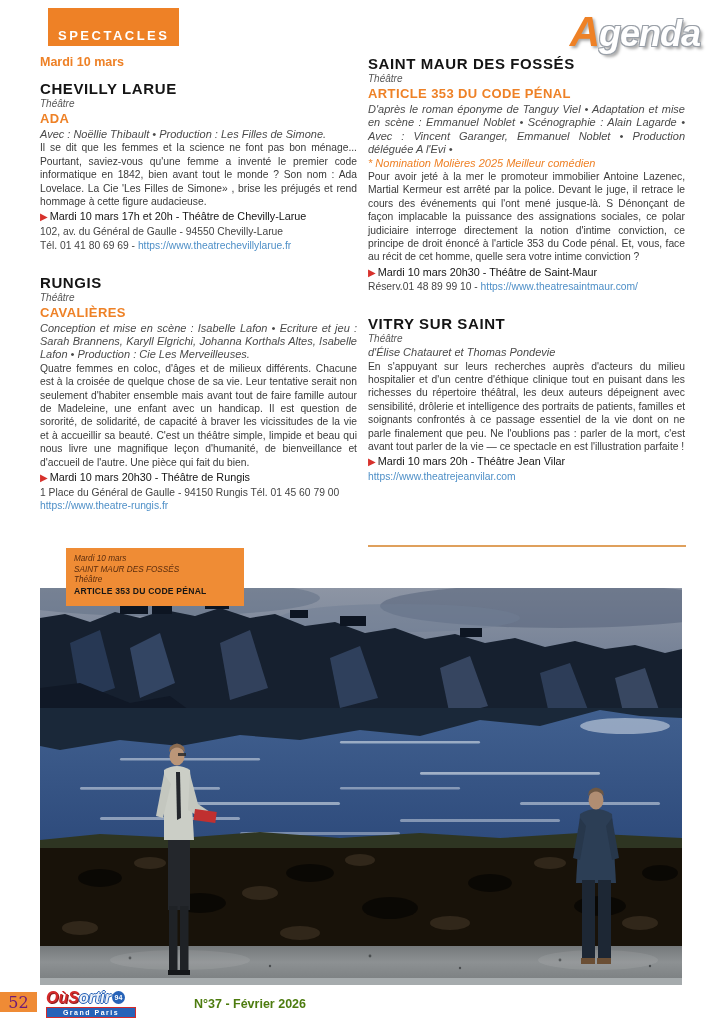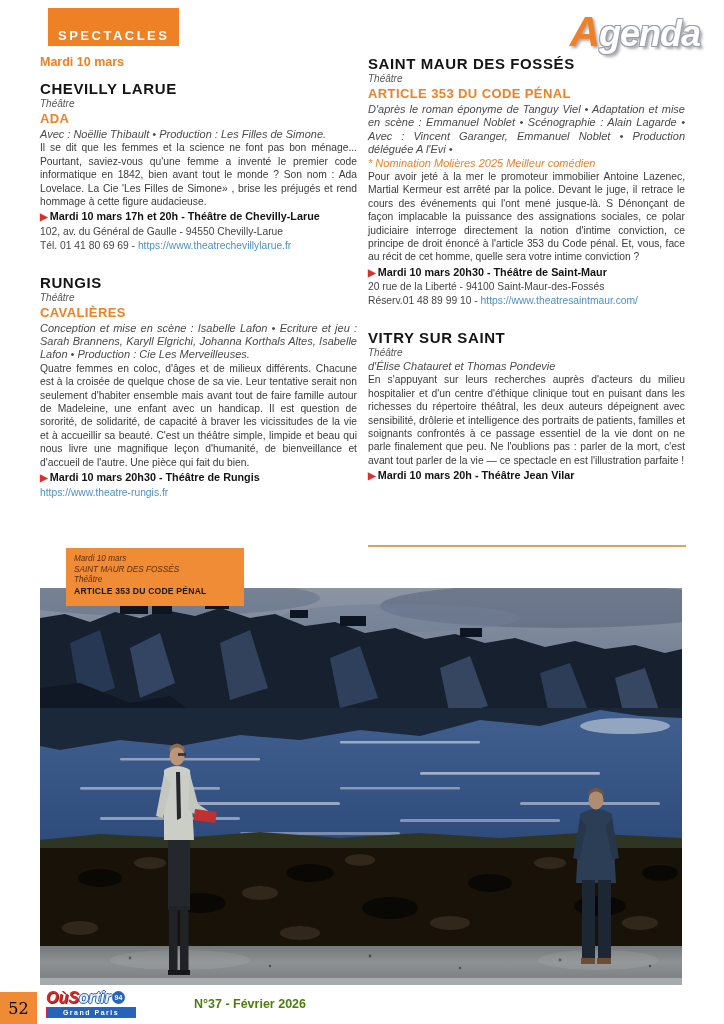--- a/index.html
+++ b/index.html
@@ -27,38 +27,38 @@
   .col-left{left:40px;}
   .col-right{left:368px;}
   .date-header{color:#EE8126;font-weight:bold;font-size:12.5px;margin:0 0 11px 0;}
   .event{margin:0 0 21px 0;}
   .city{font-size:15px;font-weight:bold;color:#141414;letter-spacing:.6px;margin:0 0 1px 0;line-height:17px;}
   .genre{font-style:italic;font-size:10px;color:#555;margin:0 0 1px 0;line-height:12px;}
   .title{font-size:13px;font-weight:bold;color:#EE8126;letter-spacing:.4px;margin:0 0 2px 0;line-height:15px;}
   .credits{font-style:italic;font-size:11px;line-height:13.4px;color:#4a4a4a;margin:0;text-align:justify;}
   .note{font-style:italic;font-size:11px;line-height:13.4px;color:#EE8126;margin:0;}
   .body{font-size:10.3px;line-height:13.4px;margin:0 0 2px 0;text-align:justify;color:#3a3a3a;}
-  .schedule{font-size:10.8px;font-weight:bold;color:#141414;margin:2px 0 1px 0;line-height:13.5px;}
+  .schedule{font-size:10.8px;font-weight:normal;color:#141414;margin:2px 0 1px 0;line-height:13.5px;}
   .arrow{color:#D7312C;font-size:10px;margin-right:2px;}
   .address{font-size:10.3px;line-height:13.8px;color:#444;margin:0;}
   .link{color:#4E8FC7;text-decoration:none;}
   .divider-right{position:absolute;left:368px;top:545px;width:318px;height:2px;background:#DFA05C;}
   
   .caption-box{
     position:absolute;left:66px;top:548px;width:162px;height:47px;background:#EF8C35;
     padding:6px 8px 5px;z-index:3;
   }
   .caption-box .cap-line{font-style:italic;font-size:8.2px;line-height:10.5px;color:#5b2d0e;}
   .caption-box .cap-title{font-size:8.6px;font-weight:bold;color:#161616;line-height:11px;letter-spacing:.2px;}
   
   .photo{position:absolute;left:40px;top:588px;width:642px;height:397px;z-index:1;}
   
   .page-num{
-    position:absolute;left:0;top:992px;width:37px;height:32px;background:#EF8B35;
-    color:#000000;font-family:"DejaVu Serif", serif;font-size:16px;
+    position:absolute;left:0;top:992px;width:37px;height:20px;background:#EF8B35;
+    color:#701a75;font-family:"DejaVu Serif", serif;font-size:16px;
     display:flex;align-items:center;justify-content:center;
   }
   .footer-logo{position:absolute;left:46px;top:990px;width:100px;}
   .footer-logo .logo-main{font-weight:bold;font-style:italic;font-size:16px;line-height:16px;white-space:nowrap;}
   .footer-logo .lm-red{color:#D42A2A;text-shadow:1px 1px 0 #8c1d1d;}
   .footer-logo .lm-white{color:#eef2f8;text-shadow:-1px 0 0 #2763B8,1px 0 0 #2763B8,0 -1px 0 #2763B8,0 1px 0 #2763B8;}
   .footer-logo .lm-badge{
     display:inline-block;background:#2763B8;color:#fff;font-size:7px;font-style:normal;
     width:13px;height:13px;line-height:13px;border-radius:50%;text-align:center;vertical-align:3px;margin-left:1px;
   }
@@ -92,43 +92,44 @@
       <p class="address"><span>Tél. 01 41 80 69 69 - </span><a href="#" class="link">https://www.theatrechevillylarue.fr</a></p>
     </section>
 
     <section class="event">
       <h2 class="city">RUNGIS</h2>
       <div class="genre">Théâtre</div>
       <h3 class="title">CAVALIÈRES</h3>
       <p class="credits">Conception et mise en scène : Isabelle Lafon • Ecriture et jeu : Sarah Brannens, Karyll Elgrichi, Johanna Korthals Altes, Isabelle Lafon • Production : Cie Les Merveilleuses.</p>
       <p class="body">Quatre femmes en coloc, d'âges et de milieux différents. Chacune est à la croisée de quelque chose de sa vie. Leur tentative serait non seulement d'habiter ensemble mais avant tout de faire famille autour de Madeleine, une enfant avec un handicap. Il est question de sororité, de solidarité, de capacité à braver les vicissitudes de la vie et à accueillir sa beauté. C'est un théâtre simple, limpide et beau qui nous livre une magnifique leçon d'humanité, de bienveillance et d'accueil de l'autre. Une pièce qui fait du bien.</p>
       <p class="schedule"><span class="arrow">▶</span><span>Mardi 10 mars 20h30 - Théâtre de Rungis</span></p>
+      <p class="address">1 Place du Général de Gaulle - 94150 Rungis Tél. 01 45 60 79 00</p>
       <p class="address"><a href="#" class="link">https://www.theatre-rungis.fr</a></p>
     </section>
   </div>
 
   <div class="col col-right">
     <section class="event">
       <h2 class="city">SAINT MAUR DES FOSSÉS</h2>
       <div class="genre">Théâtre</div>
       <h3 class="title">ARTICLE 353 DU CODE PÉNAL</h3>
       <p class="credits">D'après le roman éponyme de Tanguy Viel • Adaptation et mise en scène : Emmanuel Noblet • Scénographie : Alain Lagarde • Avec : Vincent Garanger, Emmanuel Noblet • Production déléguée A l'Evi •</p>
       <p class="note">* Nomination Molières 2025 Meilleur comédien</p>
       <p class="body">Pour avoir jeté à la mer le promoteur immobilier Antoine Lazenec, Martial Kermeur est arrêté par la police. Devant le juge, il retrace le cours des événements qui l'ont mené jusque-là. S Dénonçant de façon implacable la puissance des assignations sociales, ce polar judiciaire interroge directement la notion d'intime conviction, ce principe de droit énoncé à l'article 353 du Code pénal. Et, vous, face au récit de cet homme, quelle sera votre intime conviction ?</p>
       <p class="schedule"><span class="arrow">▶</span><span>Mardi 10 mars 20h30 - Théâtre de Saint-Maur</span></p>
-      <p class="address">20 rue de la Liberté - 94100 Saint-Maur-des-Fossés</p>
       <p class="address"><span>Réserv.01 48 89 99 10 - </span><a href="#" class="link">https://www.theatresaintmaur.com/</a></p>
     </section>
 
     <section class="event">
       <h2 class="city">VITRY SUR SAINT</h2>
       <div class="genre">Théâtre</div>
       <p class="credits">d'Élise Chatauret et Thomas Pondevie</p>
       <p class="body">En s'appuyant sur leurs recherches auprès d'acteurs du milieu hospitalier et d'un centre d'éthique clinique tout en puisant dans les richesses du répertoire théâtral, les deux auteurs dépeignent avec sensibilité, drôlerie et intelligence des portraits de patients, familles et soignants confrontés à ce passage essentiel de la vie dont on ne parle finalement que peu. Ne l'oublions pas : parler de la mort, c'est avant tout parler de la vie — ce spectacle en est l'illustration parfaite !</p>
       <p class="schedule"><span class="arrow">▶</span><span>Mardi 10 mars 20h - Théâtre Jean Vilar</span></p>
+      <p class="address"><a href="#" class="link">https://www.theatrejeanvilar.com</a></p>
     </section>
   </div>
 
   <div class="divider-right"></div>
 
   <div class="caption-box">
     <div class="cap-line">Mardi 10 mars</div>
     <div class="cap-line">SAINT MAUR DES FOSSÉS</div>
     <div class="cap-line">Théâtre</div>
     <div class="cap-title">ARTICLE 353 DU CODE PÉNAL</div>

